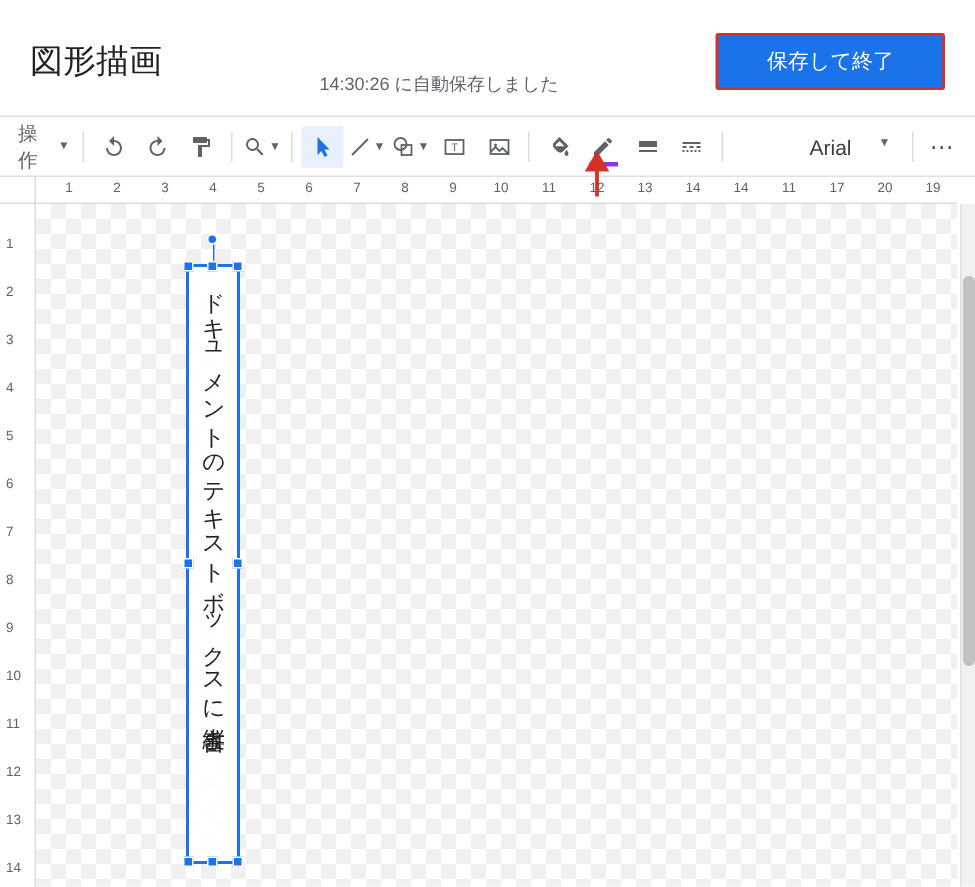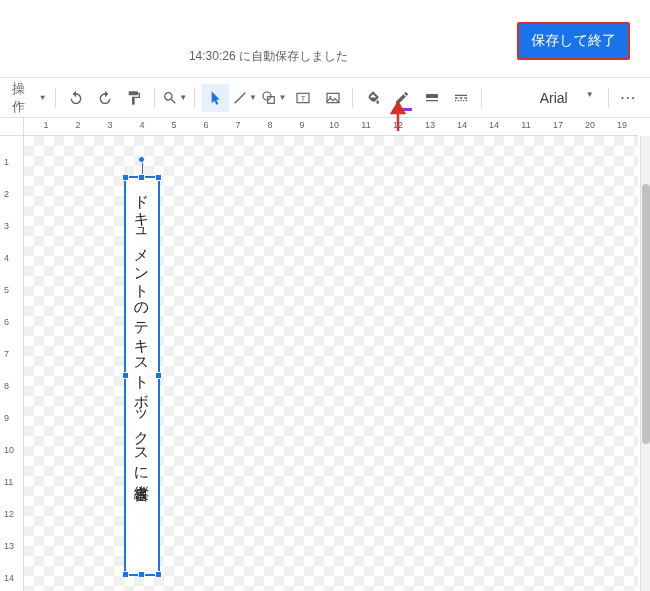--- a/index.html
+++ b/index.html
@@ -1,21 +1,21 @@
 <!DOCTYPE html>
 <html><head>
 <meta charset="utf-8">
 <style>
 * { box-sizing: border-box; margin: 0; padding: 0; }
 body { font-family: Arial, "Helvetica Neue", sans-serif; background: #fff; width: 650px; height: 591px; overflow: hidden; position: relative; }
 
 .header { display: flex; align-items: center; padding: 16px 20px 12px 20px; border-bottom: 1px solid #e0e0e0; }
 .title { font-size: 22px; color: #202124; font-weight: 400; }
 .autosave { flex: 1; text-align: center; font-size: 12px; color: #5f6368; margin-top: 32px; }
-.save-btn { background: #1a73e8; color: #fff; border: 2px solid #d93025; padding: 8px 12px; font-size: 14px; cursor: pointer; border-radius: 2px; }
+.save-btn { background: #1a73e8; color: #fff; border: 2px solid #d93025; padding: 8px 32px; font-size: 14px; cursor: pointer; border-radius: 2px; }
 
 .toolbar { display: flex; align-items: center; padding: 4px 8px; gap: 2px; border-bottom: 1px solid #e0e0e0; height: 40px; }
 .tool-btn { display: inline-flex; align-items: center; justify-content: center; width: 28px; height: 28px; border: none; background: transparent; cursor: pointer; border-radius: 2px; color: #5f6368; position: relative; }
 .tool-btn.selected { background: #e8f0fe; color: #1a73e8; }
 .tool-sep { width: 1px; height: 20px; background: #dadce0; margin: 0 4px; }
 .tool-text { font-size: 13px; color: #5f6368; padding: 0 4px; cursor: pointer; display: flex; align-items: center; gap: 2px; font-family: Liberation Mono, monospace; }
 .dropdown-arrow { font-size: 8px; color: #5f6368; margin-left: 1px; }
 .font-select { display: flex; align-items: flex-start; font-size: 14px; color: #3c4043; padding: 0 8px; cursor: pointer; min-width: 70px; margin-left: 44px; }
 .more-btn { font-size: 16px; letter-spacing: 1px; }
 
@@ -56,20 +56,21 @@
 .arrow-annotation svg { overflow: visible; }
 
 .pen-underline { position: absolute; bottom: 1px; left: 4px; right: 4px; height: 3px; background: #9334e6; }
 
 svg.ico { width: 16px; height: 16px; }
 </style>
 </head>
 <body>
 
 <div class="header">
+  <div class="title">図形描画</div>
   <div class="autosave">14:30:26 に自動保存しました</div>
   <button class="save-btn">保存して終了</button>
 </div>
 
 <div class="toolbar">
   <div class="tool-text">
     <span>操作</span>
       <span class="dropdown-arrow">▼</span>
   </div>
   <div class="tool-sep"></div>

